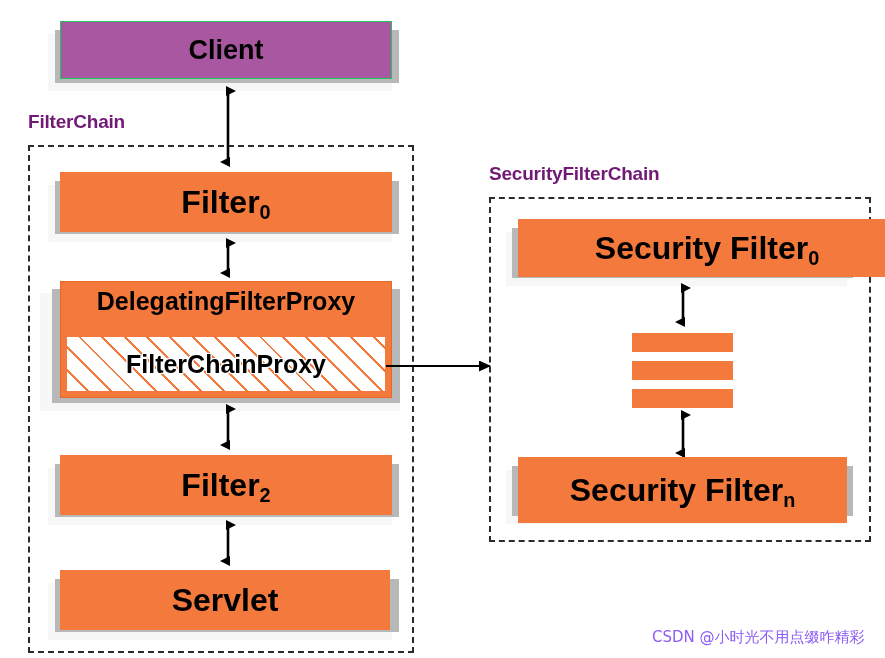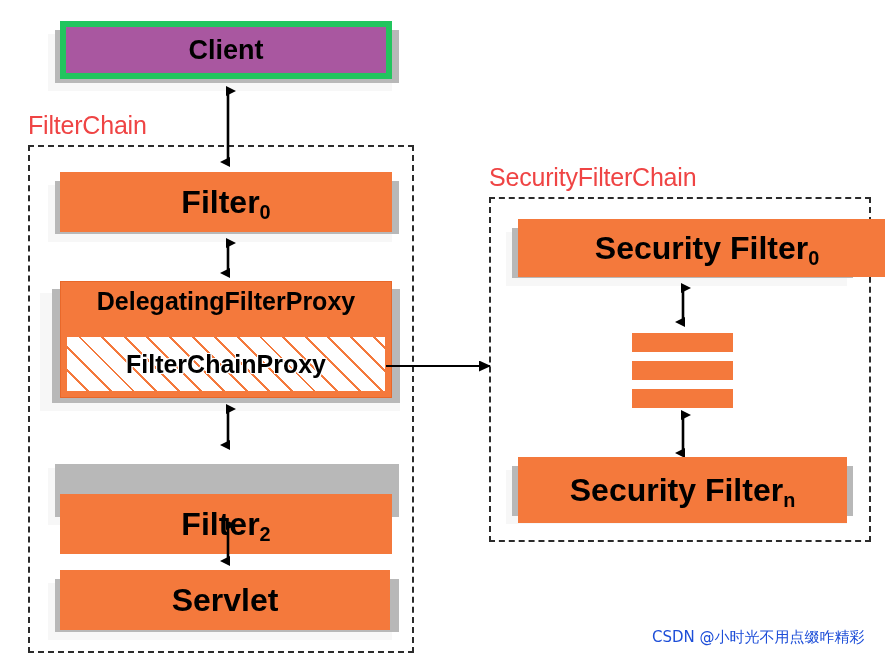--- a/index.html
+++ b/index.html
@@ -21,23 +21,23 @@
 
   
   .group-box {
     position: absolute;
     border: 2px dashed #2b2b2b;
     background: transparent;
     box-sizing: border-box;
   }
   .group-label {
     position: absolute;
-    font-size: 25px;
-    font-weight: normal;
-    color: #ef4444;
+    font-size: 19px;
+    font-weight: bold;
+    color: #701a75;
     white-space: nowrap;
     letter-spacing: -0.2px;
   }
 
   
   .shadow-outer {
     position: absolute;
     background: #f7f7f7;
     box-sizing: border-box;
   }
@@ -53,21 +53,21 @@
     box-sizing: border-box;
     display: flex;
     align-items: center;
     justify-content: center;
     color: #000000;
     font-weight: bold;
     white-space: nowrap;
   }
   .node-client {
     background: #a957a0;
-    border: 6px solid #22c55e;
+    border: 1px solid #22c55e;
     font-size: 27px;
   }
   .node-orange {
     background: #f4793c;
     font-size: 32px;
   }
   .node-dfp {
     background: #f4793c;
     border: 1px solid #e8682a;
     align-items: flex-start;
@@ -118,21 +118,21 @@
   .arrow-svg {
     position: absolute;
     overflow: visible;
     pointer-events: none;
   }
 
   
   .watermark {
     position: absolute;
     font-size: 15px;
-    color: #1d4ed8;
+    color: #8b5cf6;
     white-space: nowrap;
     font-family: "DejaVu Sans", sans-serif;
   }
 </style>
 </head>
 <body>
 
 <div id="canvas">
 
   <div class="group-label" style="left:28px; top:111px;">FilterChain</div>
@@ -184,21 +184,21 @@
   <svg class="arrow-svg" style="left:215px; top:398px;" width="26" height="58" viewBox="0 0 26 58">
     <line x1="13" y1="11" x2="13" y2="47" stroke="#000000" stroke-width="2.6" marker-start="url(#ahU)" marker-end="url(#ahD)"></line>
   </svg>
 
   <svg class="arrow-svg" style="left:386px; top:356px;" width="115" height="20" viewBox="0 0 115 20">
     <line x1="0" y1="10" x2="104" y2="10" stroke="#000000" stroke-width="2.2" marker-end="url(#ahR)"></line>
   </svg>
 
   <div class="shadow-outer" style="left:48px; top:468px; width:344px; height:57px;"></div>
   <div class="shadow-inner" style="left:55px; top:464px; width:344px; height:53px;"></div>
-  <div class="node node-orange" style="left:60px; top:455px; width:332px; height:60px;margin-top:39px;">
+  <div class="node node-orange" style="left:60px; top:455px; width:332px; height:60px;">
     <span><span>Filter</span><sub>2</sub></span>
   </div>
 
   <svg class="arrow-svg" style="left:215px; top:514px;" width="26" height="58" viewBox="0 0 26 58">
     <line x1="13" y1="11" x2="13" y2="47" stroke="#000000" stroke-width="2.6" marker-start="url(#ahU)" marker-end="url(#ahD)"></line>
   </svg>
 
   <div class="shadow-outer" style="left:48px; top:583px; width:344px; height:57px;"></div>
   <div class="shadow-inner" style="left:55px; top:579px; width:344px; height:53px;"></div>
   <div class="node node-orange" style="left:60px; top:570px; width:330px; height:60px;">

